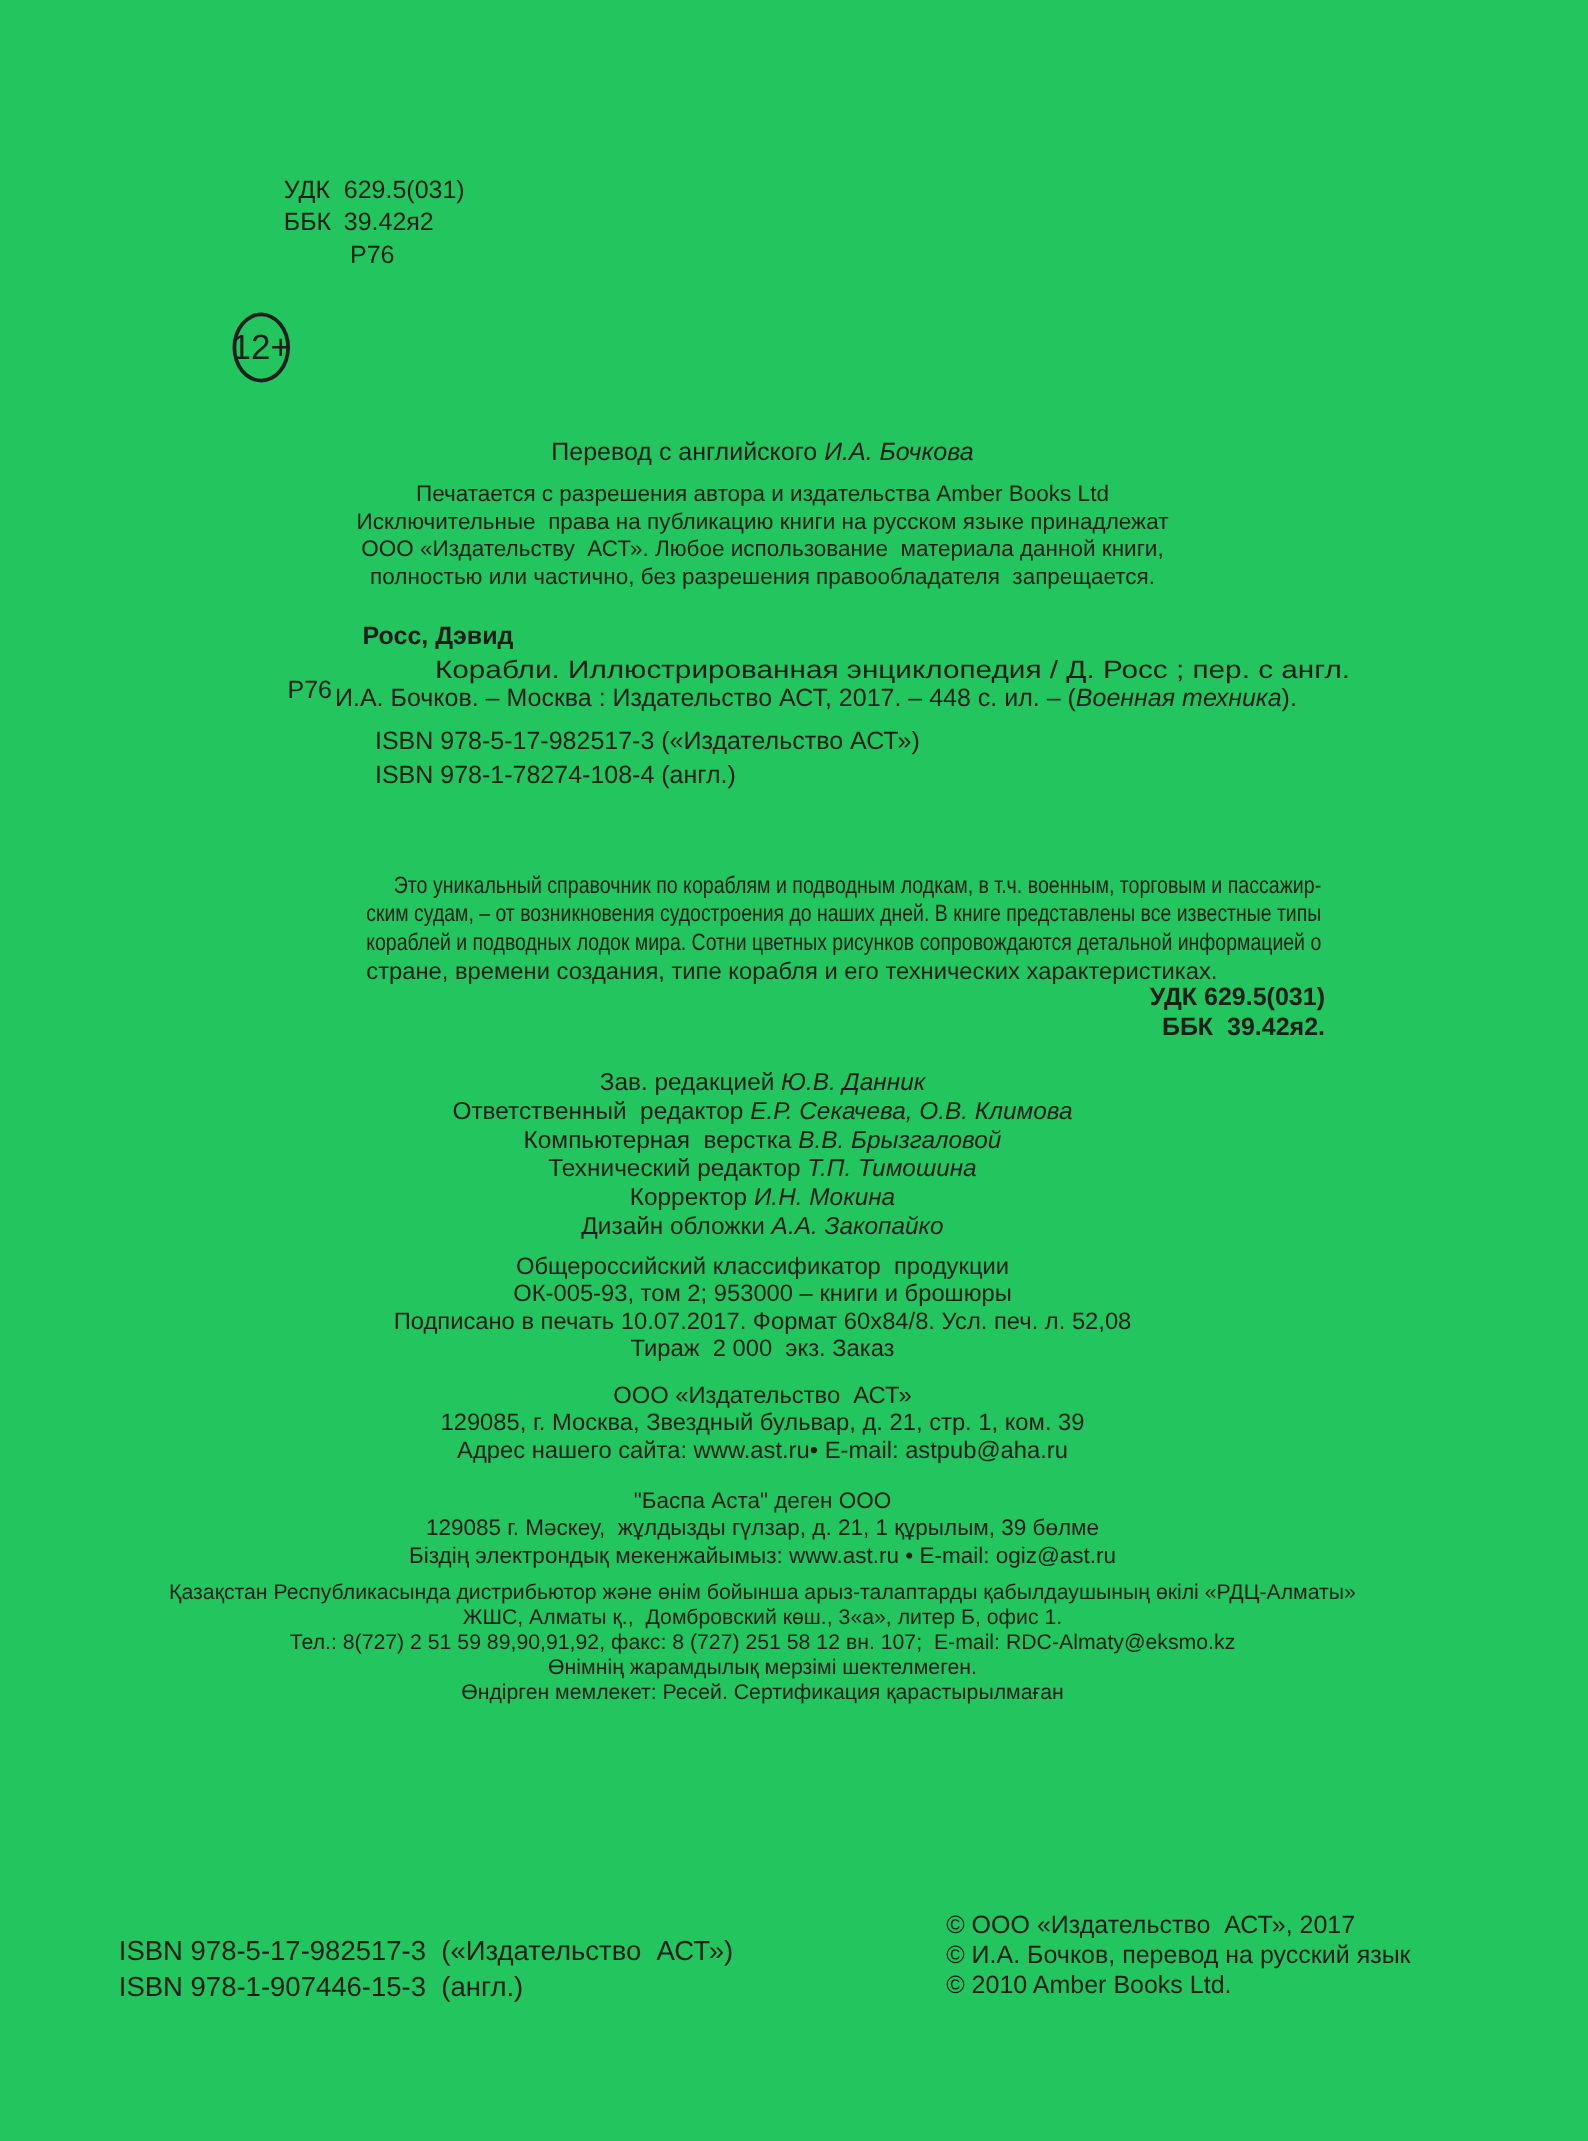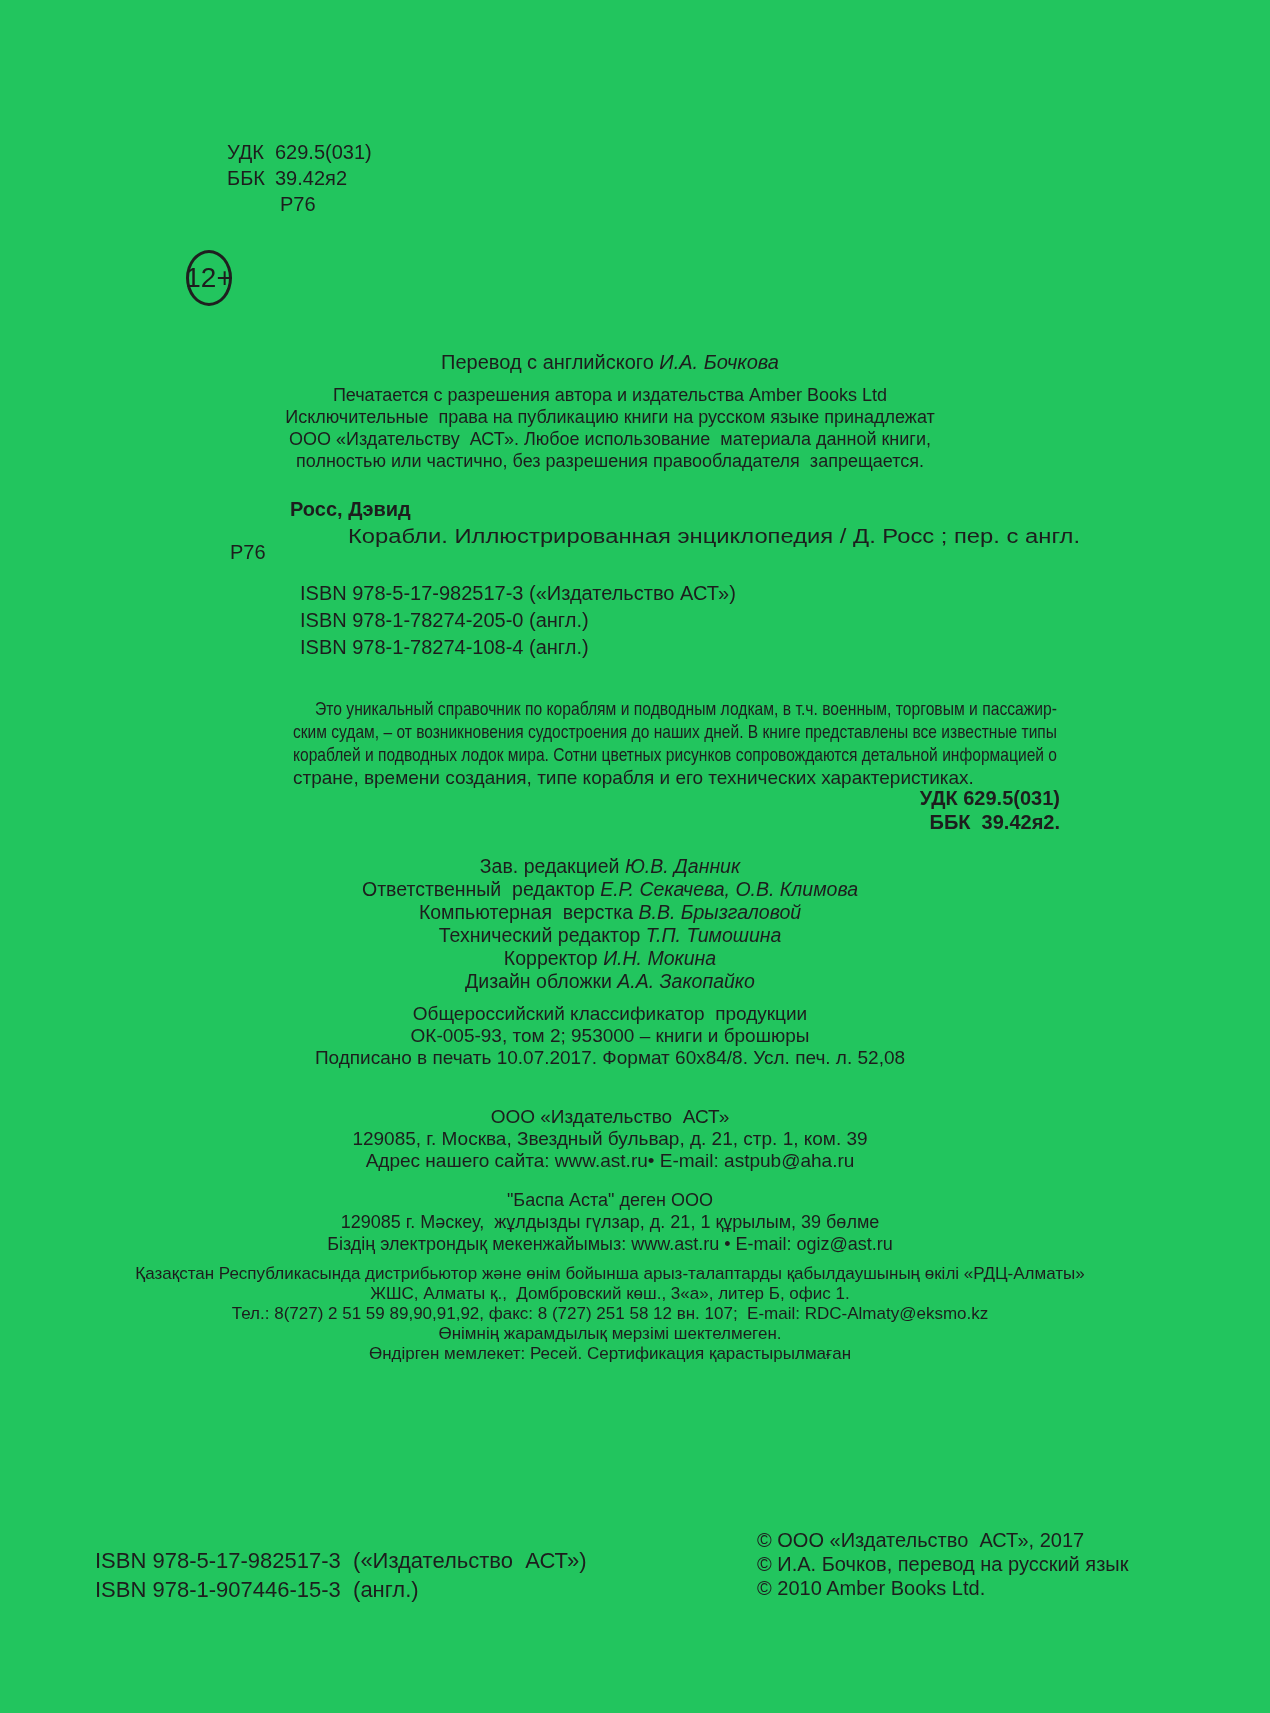--- a/index.html
+++ b/index.html
@@ -94,24 +94,26 @@
     <div class="nowrap pre">ООО «Издательству  АСТ». Любое использование  материала данной книги,</div>
     <div class="nowrap pre">полностью или частично, без разрешения правообладателя  запрещается.</div>
   </div>
 
   <div class="abs cat-author bold nowrap">Росс, Дэвид</div>
   <div class="abs cat-code nowrap">Р76</div>
   <div class="abs cat-entry">
     <div class="l1 fitline">
       <span style="transform: scaleX(1.1889);">Корабли. Иллюстрированная энциклопедия / Д. Росс ; пер. с англ.</span>
     </div>
+    <div class="nowrap">
+      <span>И.А. Бочков. – Москва : Издательство АСТ, 2017. – 448 с. ил. – (</span><em>Военная техника</em><span>).</span>
+    </div>
   </div>
   <div class="abs isbn-block">
     <div class="nowrap">ISBN 978-5-17-982517-3 («Издательство АСТ»)</div>
-    <div class="nowrap">ISBN 978-1-78274-205-0 (англ.)</div>
     <div class="nowrap">ISBN 978-1-78274-108-4 (англ.)</div>
   </div>
 
   <div class="abs annotation">
     <div class="l1 fitline"><span style="transform: scaleX(0.825);">Это уникальный справочник по кораблям и подводным лодкам, в т.ч. военным, торговым и пассажир-</span></div>
     <div class="fitline"><span style="transform: scaleX(0.8188);">ским судам, – от возникновения судостроения до наших дней. В книге представлены все известные типы</span></div>
     <div class="fitline"><span style="transform: scaleX(0.8202);">кораблей и подводных лодок мира. Сотни цветных рисунков сопровождаются детальной информацией о</span></div>
     <div class="nowrap">стране, времени создания, типе корабля и его технических характеристиках.</div>
   </div>
 
@@ -126,20 +128,21 @@
     <div class="nowrap"><span class="pre">Компьютерная  верстка </span><em>В.В. Брызгаловой</em></div>
     <div class="nowrap"><span class="pre">Технический редактор </span><em>Т.П. Тимошина</em></div>
     <div class="nowrap"><span class="pre">Корректор </span><em>И.Н. Мокина</em></div>
     <div class="nowrap"><span class="pre">Дизайн обложки </span><em>А.А. Закопайко</em></div>
   </div>
 
   <div class="abs col center print-info">
     <div class="nowrap pre">Общероссийский классификатор  продукции</div>
     <div class="nowrap pre">ОК-005-93, том 2; 953000 – книги и брошюры</div>
     <div class="nowrap pre">Подписано в печать 10.07.2017. Формат 60х84/8. Усл. печ. л. 52,08</div>
+    <div class="nowrap pre">Тираж  2 000  экз. Заказ</div>
   </div>
 
   <div class="abs col center publisher-ru">
     <div class="nowrap pre">ООО «Издательство  АСТ»</div>
     <div class="nowrap pre">129085, г. Москва, Звездный бульвар, д. 21, стр. 1, ком. 39</div>
     <div class="nowrap pre">Адрес нашего сайта: www.ast.ru• E-mail: astpub@aha.ru</div>
   </div>
 
   <div class="abs col center publisher-kz">
     <div class="nowrap pre">"Баспа Аста" деген ООО</div>

